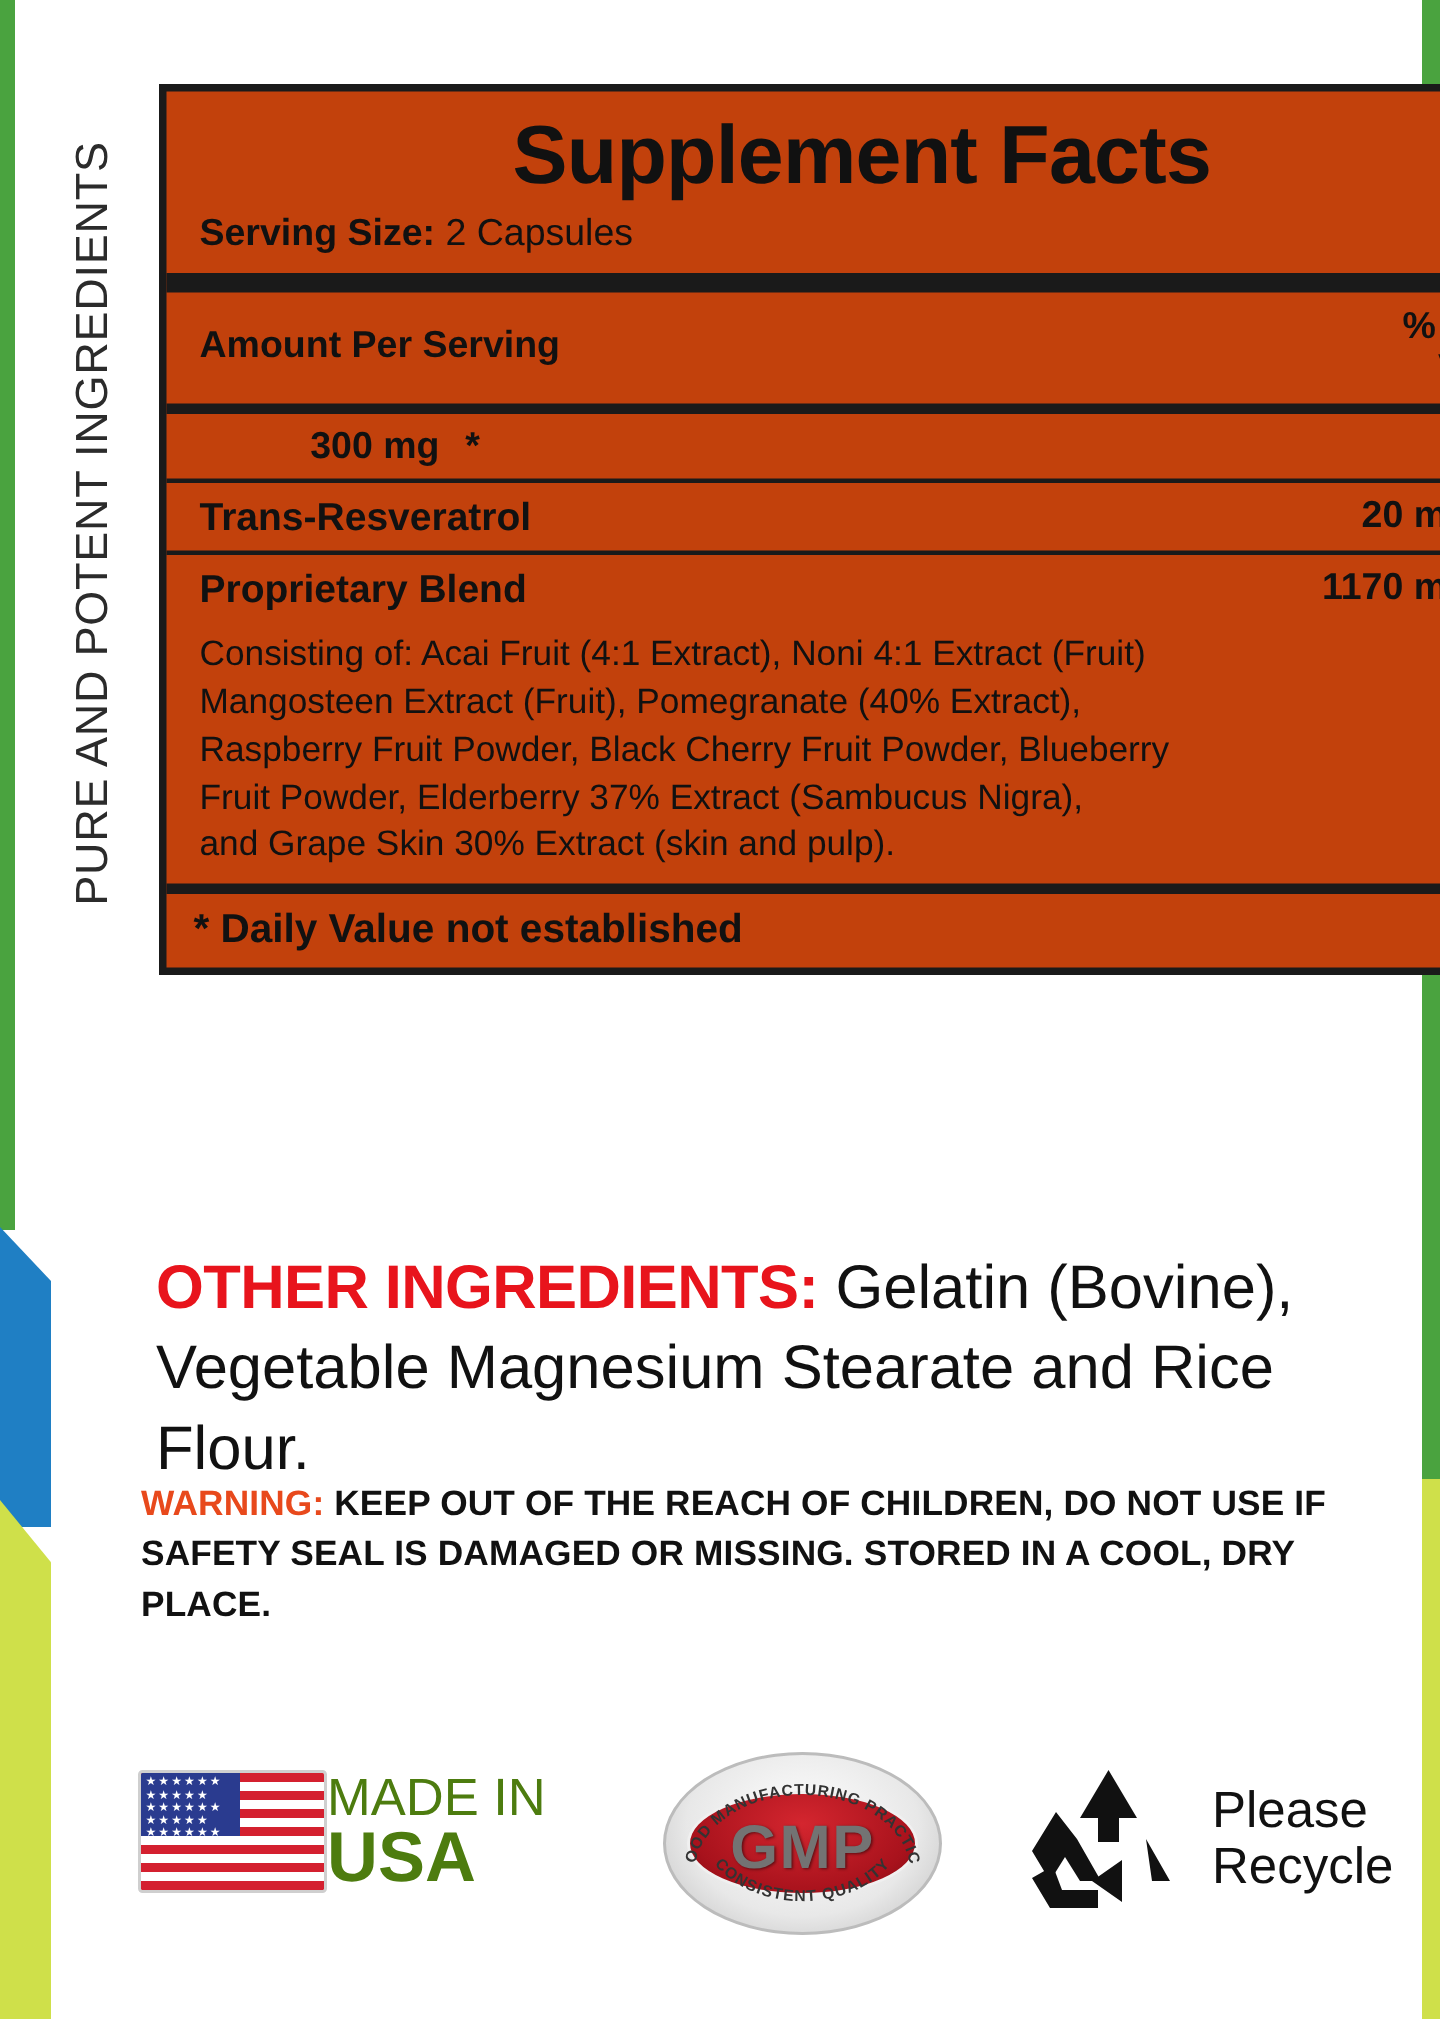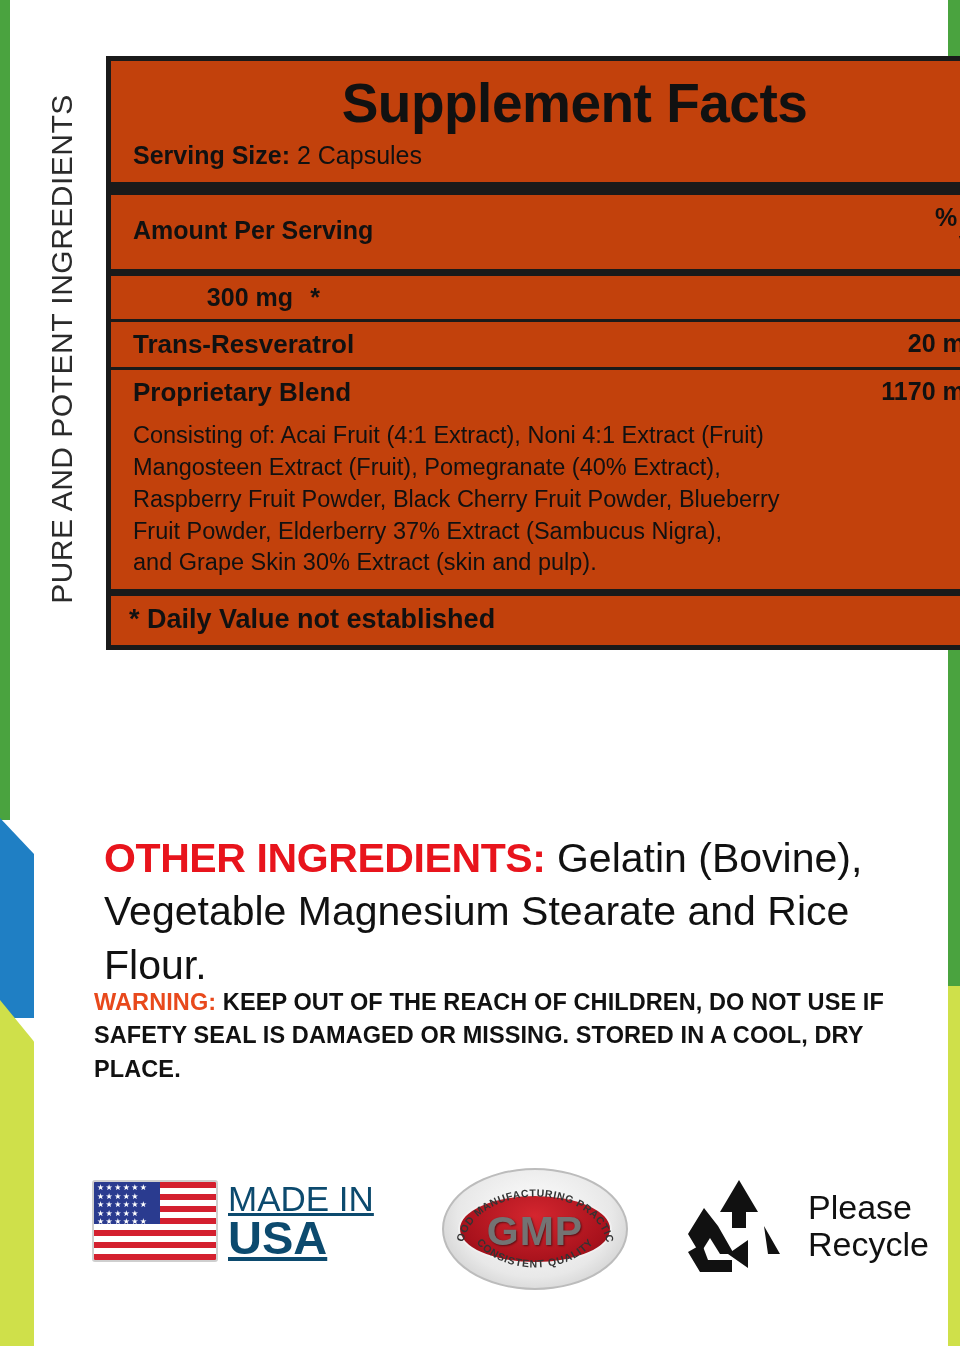--- a/index.html
+++ b/index.html
@@ -216,24 +216,22 @@
     width: 54%; height: 53.8%;
     background: #2a3b8f;
     color: #fff;
     font-size: 8px;
     line-height: 8.6px;
     letter-spacing: 1.4px;
     padding: 2px 0 0 3px;
     overflow: hidden;
   }
   .made-in {
-    margin-left: 10px;
-    color: #0c4a6e;
+    color: #4d7c0f;
     line-height: 0.96;
-    text-decoration: underline;
   }
   .made-in .l1 { font-size: 35px; letter-spacing: 0px; }
   .made-in .l2 { font-size: 47px; font-weight: bold; letter-spacing: 0px; }
 
   
   .gmp {
     width: 186px; height: 122px;
     position: relative;
   }
   .gmp .oval-outer {

